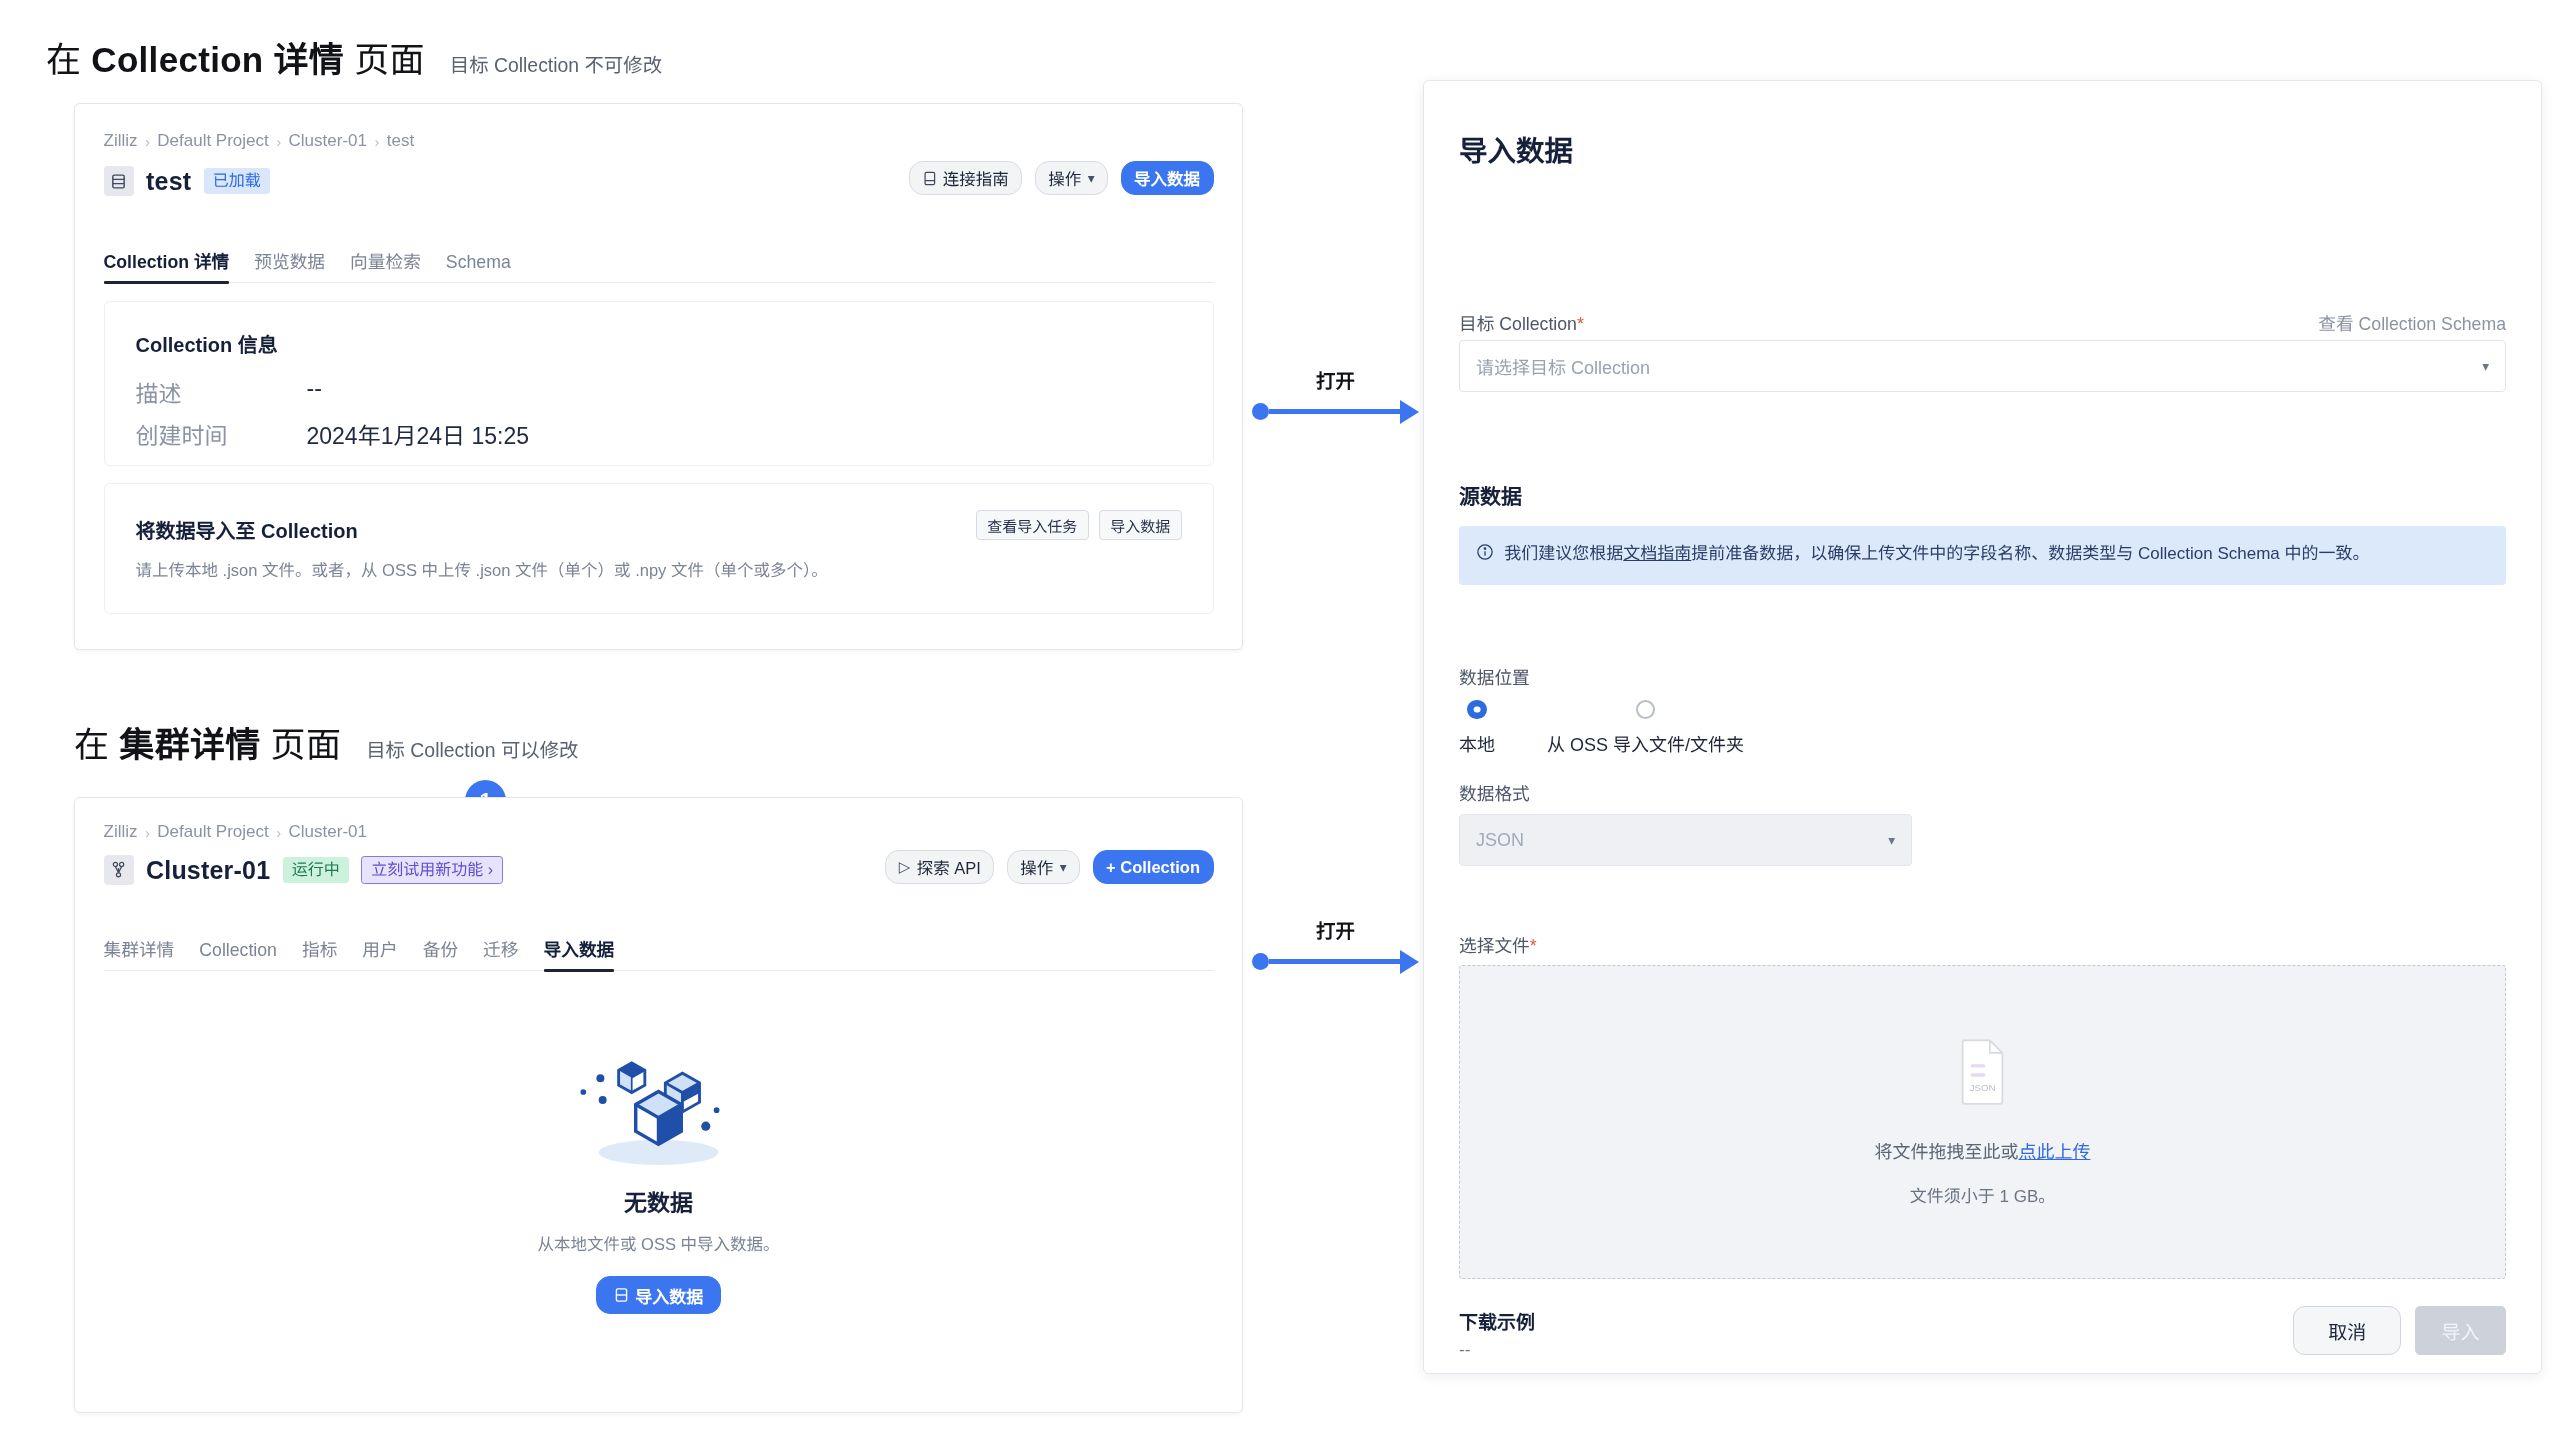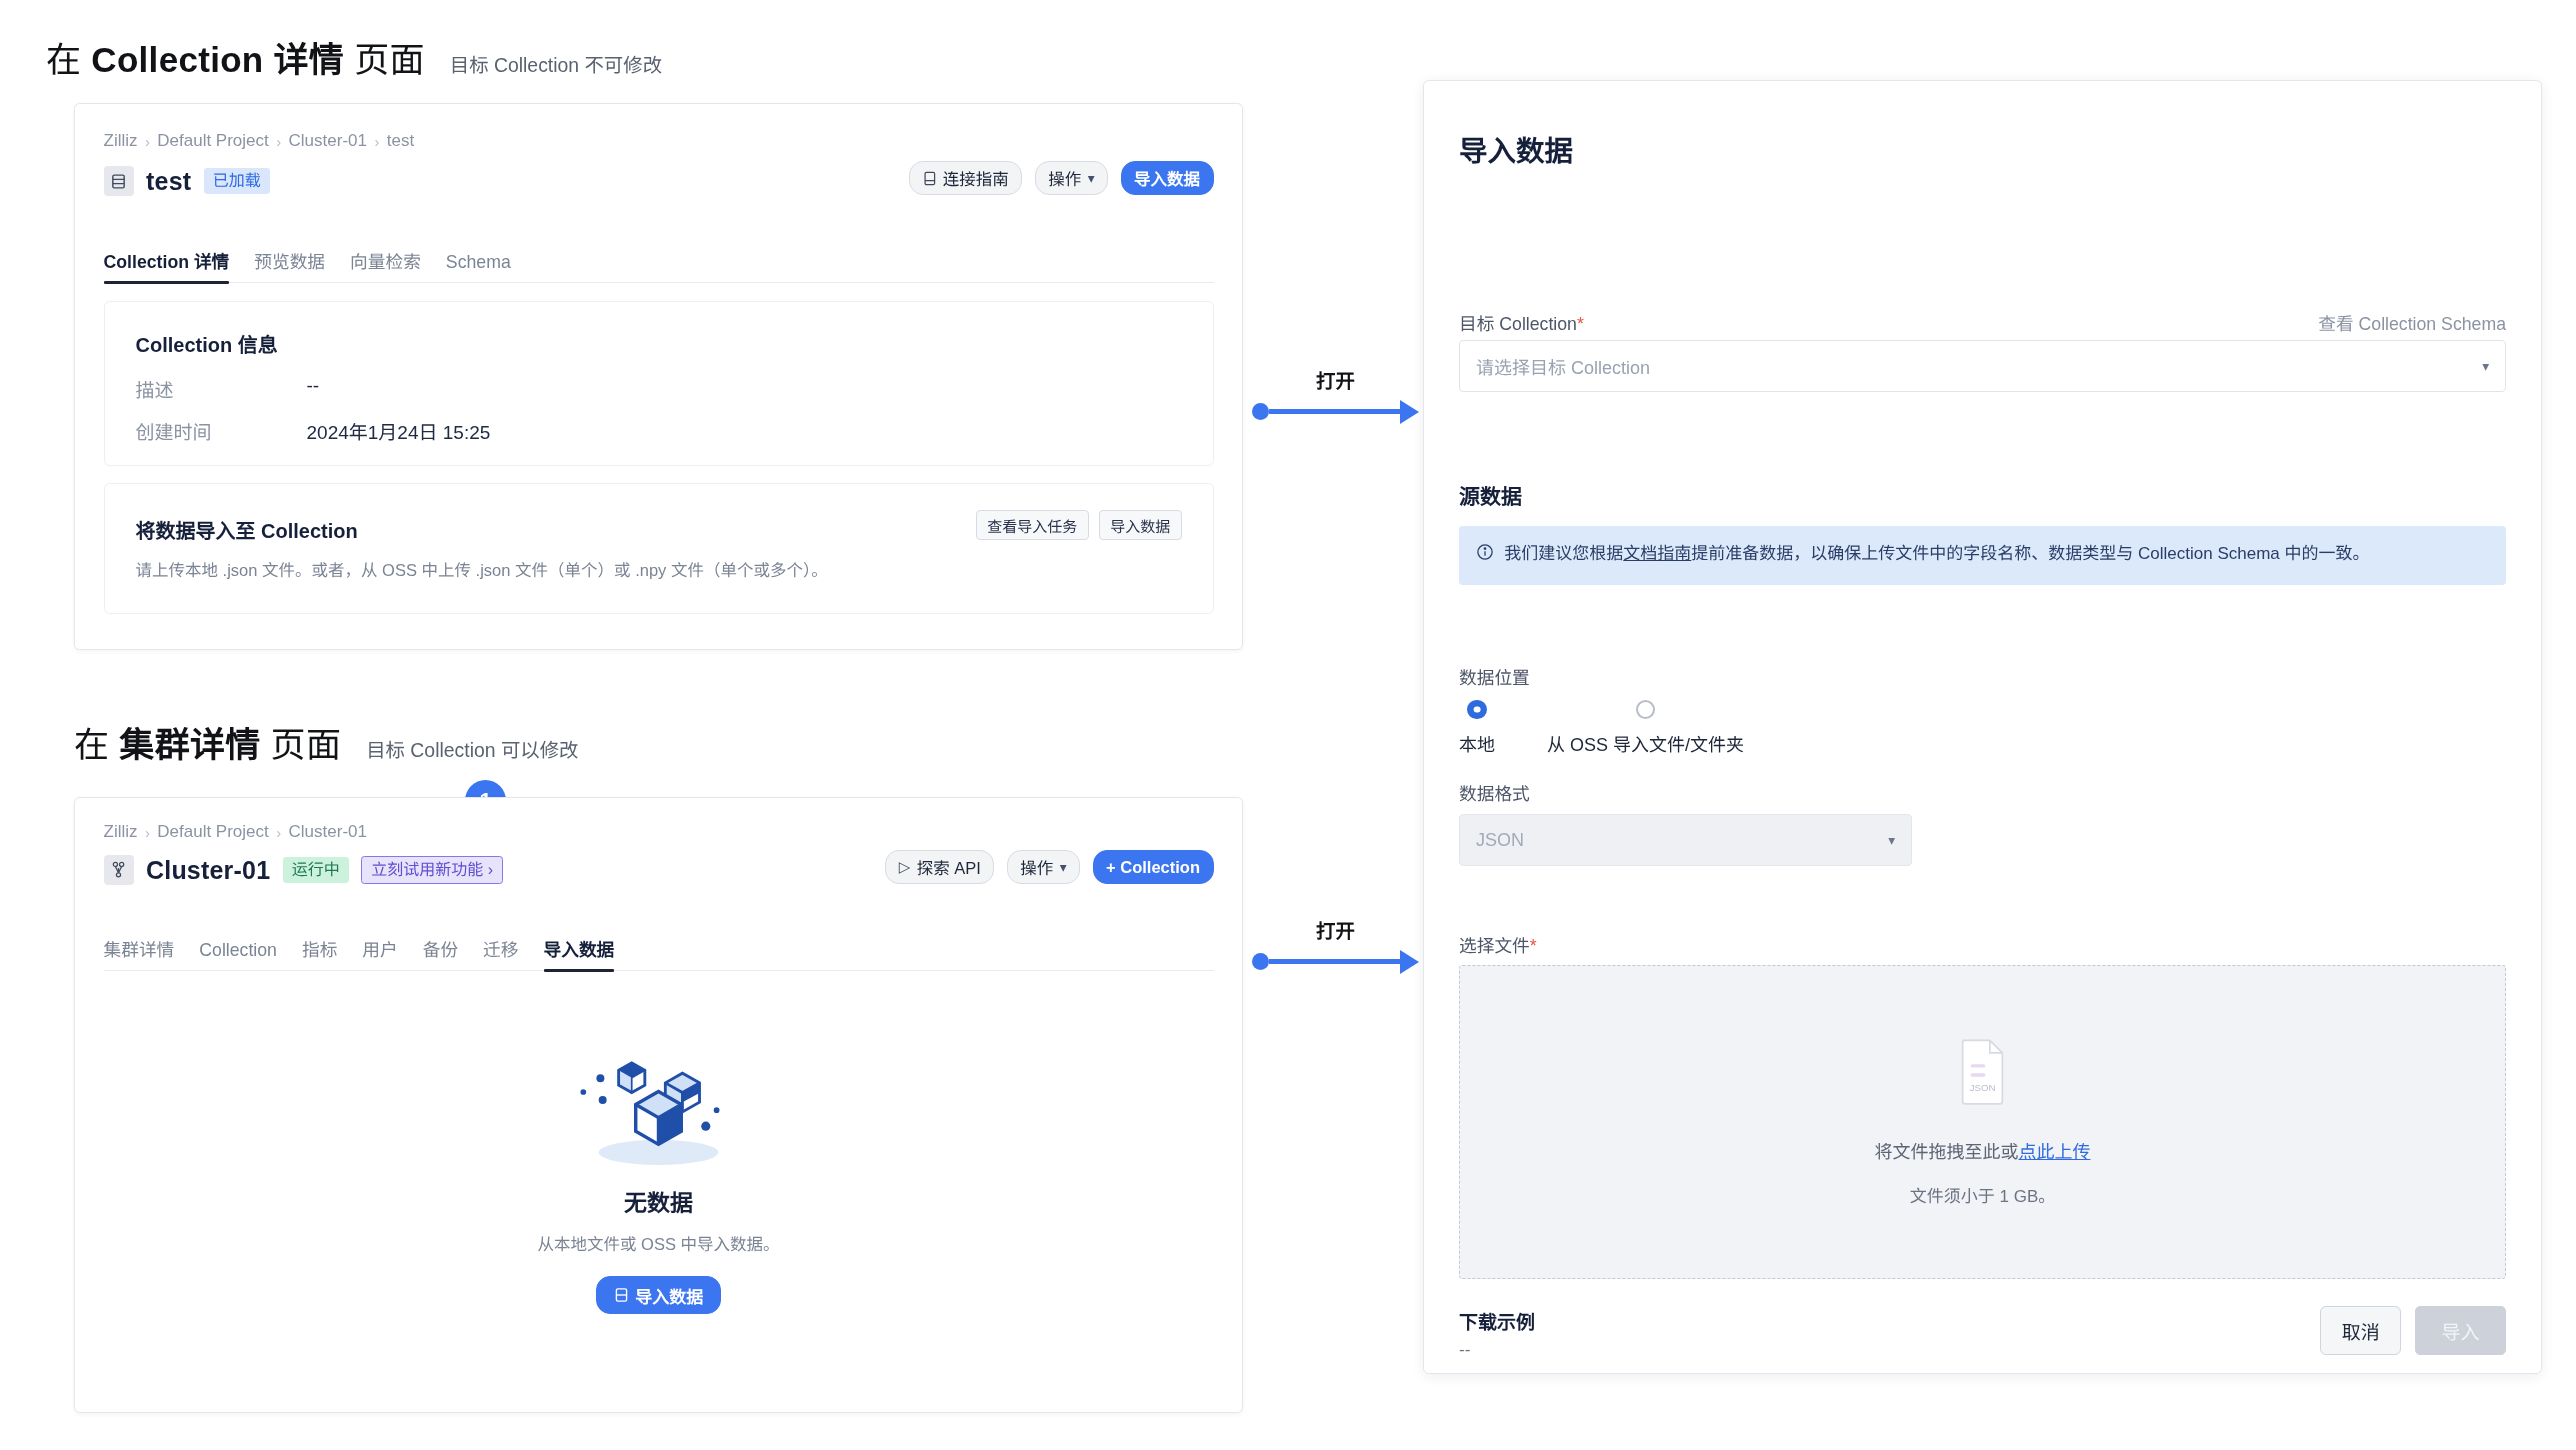--- a/index.html
+++ b/index.html
@@ -59,21 +59,21 @@
   .tabs { display: flex; align-items: flex-end; gap: 25px; border-bottom: 1.7px solid #e6e9ef; }
   .tab { font-size: 17.7px; color: #7b8494; padding-bottom: 9px; white-space: nowrap; cursor: pointer; position: relative; }
   .tab.active { color: #15203a; font-weight: 700; }
   .tab.active::after {
     content: ""; position: absolute; left: 0; right: 0; bottom: -1.7px; height: 2.9px; background: #1c2436; border-radius: 1.1px;
   }
 
   
   .panel { border: 1.7px solid #eceef3; border-radius: 5.7px; background: #fff; }
   .panel-title { font-size: 20px; font-weight: 700; color: #16203a; }
-  .kv { display: flex; font-size: 19px; }
+  .kv { display: flex; font-size: 23px; }
   .kv .k { color: #8b93a3; width: 171px; flex: none; }
   .kv .v { color: #202a42; }
   .panel-sub { font-size: 16.5px; color: #7b8494; }
 
   
   .empty-wrap { display: flex; flex-direction: column; align-items: center; }
   .empty-title { font-size: 23px; font-weight: 700; color: #16203a; margin-top: 10.3px; }
   .empty-sub { font-size: 16.5px; color: #7b8494; margin-top: 12.5px; }
 
   
@@ -124,21 +124,21 @@
   .radio.on .ring::after { content:""; position: absolute; left: 50%; top: 50%; transform: translate(-50%,-50%); width: 6.8px; height: 6.8px; border-radius: 50%; background: #fff; }
   .dropzone {
     border: 1.7px dashed #c3c9d4; border-radius: 3.4px; background: #f1f3f6;
     display: flex; flex-direction: column; align-items: center; justify-content: center;
   }
   .dz-text { font-size: 18px; color: #5d6575; margin-top: 32px; }
   .dz-text a { color: #2f6be0; text-decoration: underline; }
   .dz-sub { font-size: 17px; color: #6c7484; margin-top: 19.4px; }
   .footer-left .fl-title { font-size: 19px; font-weight: 700; color: #16203a; }
   .footer-left .fl-val { font-size: 17px; color: #6c7484; margin-top: 5.7px; }
-  .btn-cancel { background: #f5f6f8; border: 1.7px solid #cfd4dd; color: #1d2739; font-size: 19px; height: 49px; width: 81px; border-radius: 6px; display:flex; align-items:center; justify-content:center; cursor: pointer; }
+  .btn-cancel { background: #f5f6f8; border: 1.7px solid #cfd4dd; color: #1d2739; font-size: 19px; height: 49px; width: 108px; border-radius: 12px; display:flex; align-items:center; justify-content:center; cursor: pointer; }
   .btn-import-disabled { background: #ccd1da; border: 1.7px solid #ccd1da; color: #f2f4f7; font-size: 19px; height: 49px; width: 91px; border-radius: 5.1px; display:flex; align-items:center; justify-content:center; cursor: not-allowed; }
 </style>
 </head>
 <body>
 
 <div class="stage">
 
   <div class="sec-head" style="left:46px; top:31px;">
     <div class="h-main">
       <span class="plain">在</span>

